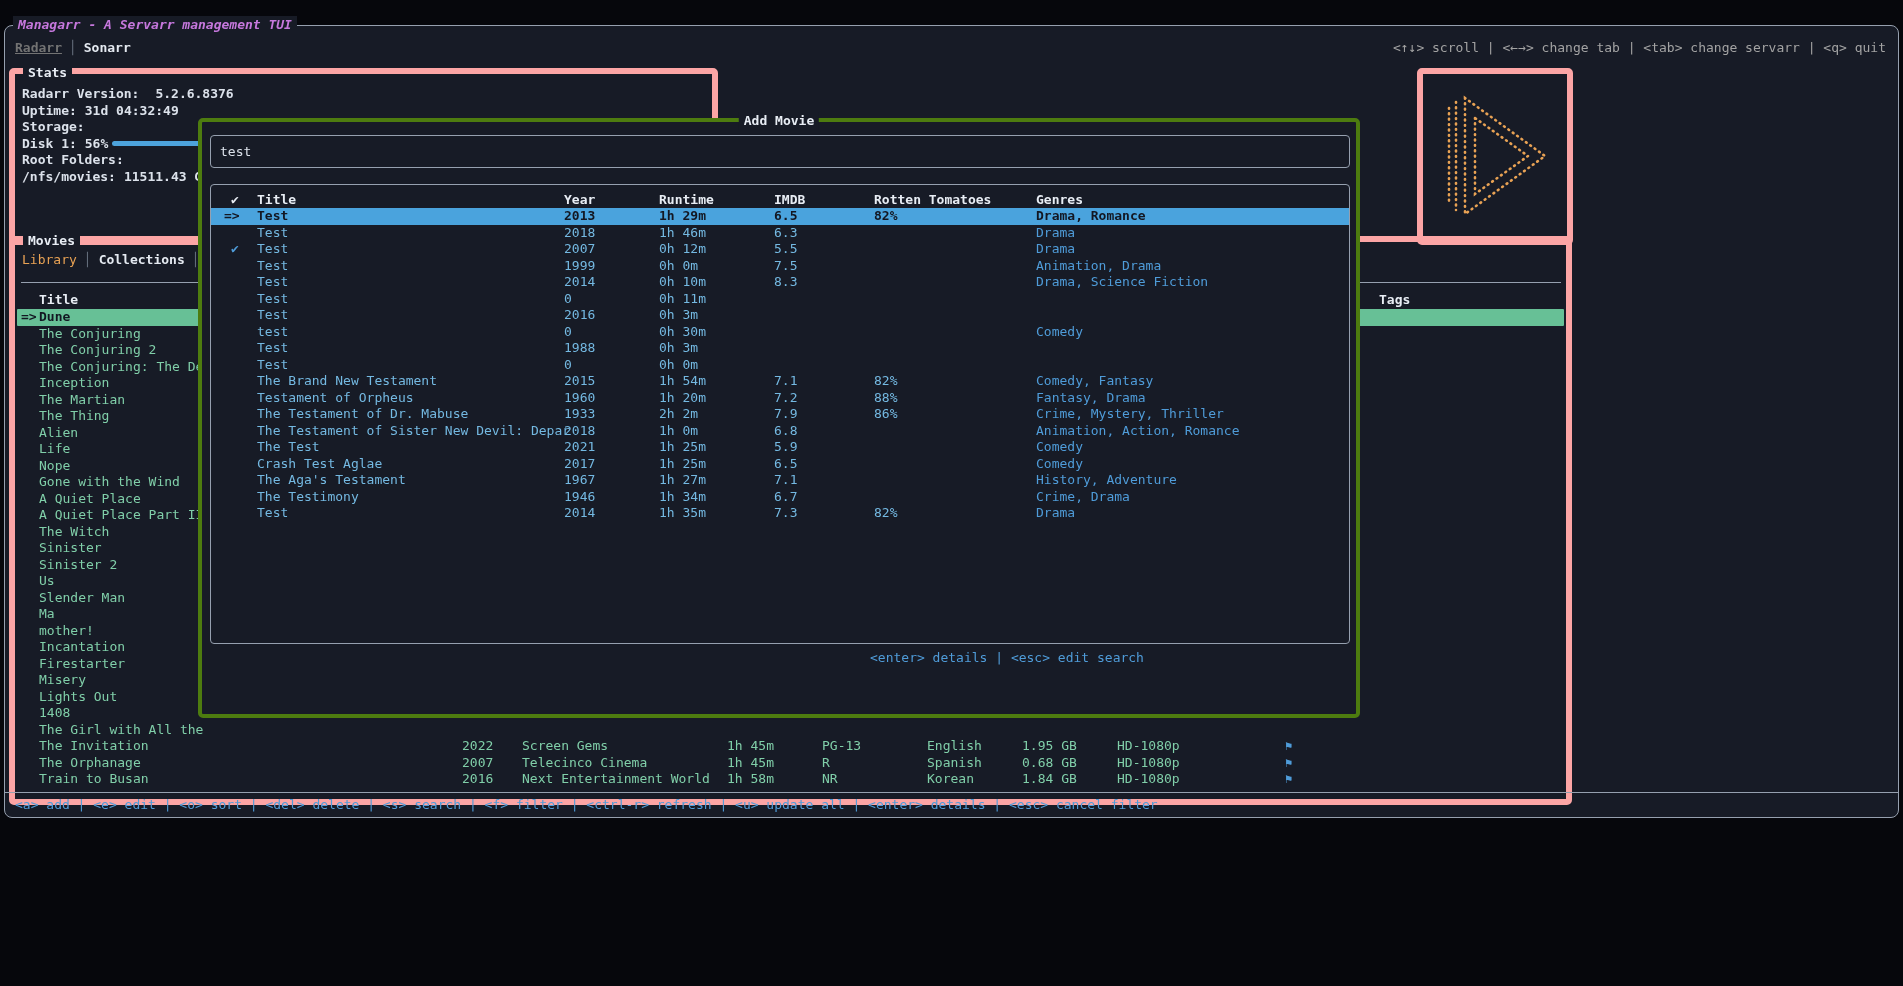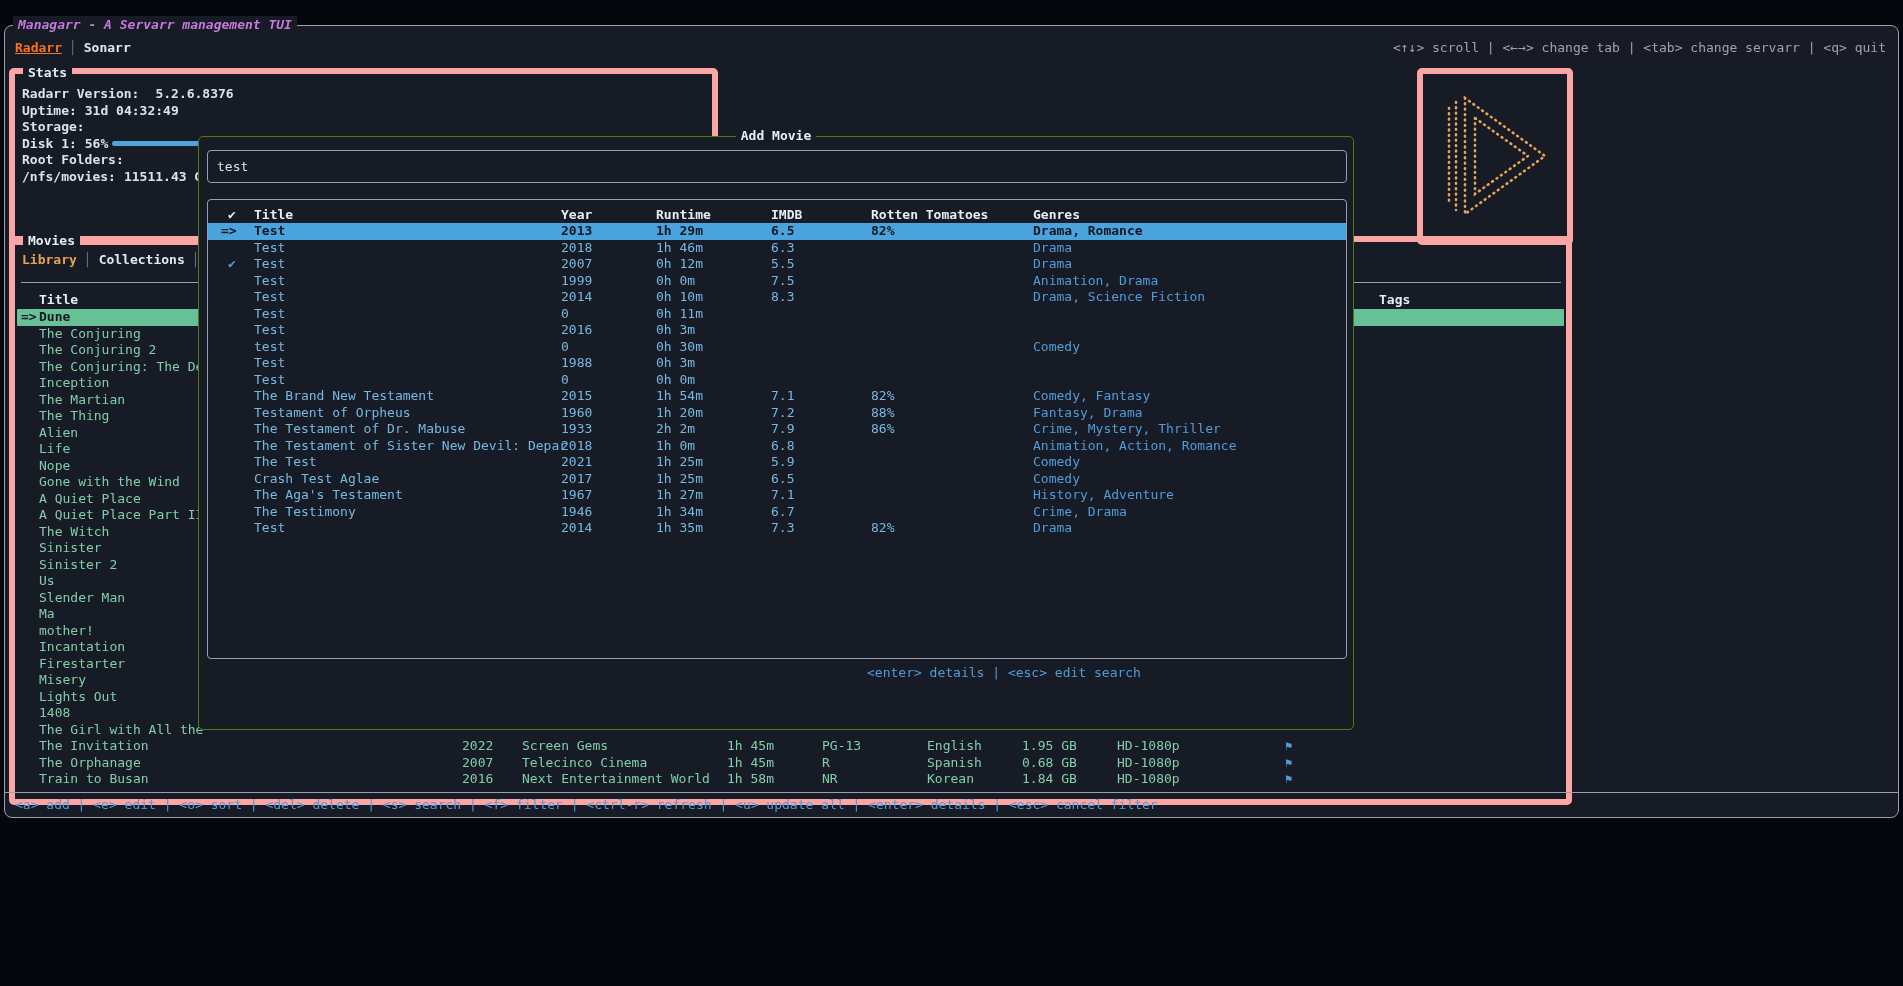--- a/index.html
+++ b/index.html
@@ -10,21 +10,21 @@
     font-size:13px;color:#dce2eb;
   }
   .app{position:absolute;left:4px;top:4px;width:1893px;height:791px;
     background:#171b26;border:1px solid #96a0af;border-radius:8px;margin-top:21px;}
 
   .float-title{position:absolute;top:-10px;background:#171b26;padding:0 5px;
     font-weight:bold;color:#e8edf4;line-height:18px;white-space:nowrap;}
   .app-title{left:8px;color:#c678dd;font-style:italic;}
 
   .main-tabs{position:absolute;left:10px;top:13px;height:18px;line-height:18px;white-space:nowrap;}
-  .tab-radarr{color:#f97316;font-weight:bold;text-decoration:underline;cursor:default;}
+  .tab-radarr{color:#737373;font-weight:bold;text-decoration:underline;cursor:default;}
   .tab-sonarr{color:#e4e9f0;font-weight:bold;cursor:default;}
   .tab-sep{color:#66707f;margin:0 7px;}
   .top-hints{position:absolute;right:12px;top:13px;line-height:18px;color:#a3a3a3;white-space:pre;}
 
   .panel{position:absolute;border:6px solid #fca5a5;border-radius:5px;}
   .stats-panel{left:4px;top:42px;width:697px;height:165px;}
   .downloads-panel{left:711px;top:42px;width:691px;height:81px;}
   .logo-panel{left:1412px;top:42px;width:144px;height:165px;}
   .movies-panel{left:4px;top:210px;width:1551px;height:557px;}
 
@@ -35,41 +35,41 @@
   .gauge{position:absolute;height:17px;}
   .gauge .rest{position:absolute;left:0;right:0;top:8px;height:1px;background:#39729e;}
   .gauge .fill{position:absolute;left:0;top:6px;height:5px;background:#4da3dc;border-radius:3px;}
   .gauge-disk{left:97px;top:61px;width:592px;}
   .gauge-dl{left:42px;top:37px;width:640px;}
 
   .dl-item{position:absolute;left:8px;top:19px;height:17px;line-height:17px;font-weight:bold;white-space:pre;}
   .dl-pct{position:absolute;left:8px;top:37px;height:17px;line-height:17px;font-weight:bold;}
 
   .movies-tabs{position:absolute;left:7px;top:9px;height:17px;line-height:17px;white-space:nowrap;}
-  .mt-library{color:#e8a254;font-weight:bold;cursor:default;}
+  .mt-library{color:#e8a254;font-weight:normal;cursor:default;}
   .mt-collections{color:#e4e9f0;font-weight:bold;cursor:default;}
   .movies-hr{position:absolute;left:6px;top:40px;width:1540px;height:0;border-top:1px solid #96a0af;}
   .mh{position:absolute;top:49px;height:17px;line-height:17px;font-weight:bold;color:#e8edf4;}
   .mh-title{left:24px}.mh-tags{left:1364px}
 
   .movie-list{position:absolute;left:0;top:67px;width:100%;}
   .mrow{position:relative;height:16.5px;line-height:16.5px;margin:0 2px;color:#80cfa9;white-space:pre;}
   .mrow.sel{background:#67c096;border-radius:1px;}
   .mrow.sel .mc{color:#131722;font-weight:bold;}
   .mc{position:absolute;top:0;}
   .mc.arrow{left:4px}.mc.title{left:22px}.mc.year{left:445px}.mc.studio{left:505px}
   .mc.runtime{left:710px}.mc.rating{left:805px}.mc.language{left:910px}
   .mc.size{left:1005px}.mc.quality{left:1100px}
   .mc.tagicon{left:1268px;color:#4f9cd9;font-size:12px}
 
   .helpbar{position:absolute;left:0;top:766px;width:100%;height:25px;border-top:1px solid #96a0af;}
   .helpbar-text{position:absolute;left:10px;top:4px;color:#4f9cd9;white-space:pre;}
 
-  .modal{position:absolute;left:193px;top:110px;width:1154px;height:592px;
-    background:#171b26;border:1px solid #4d7c0f;border-radius:5px;z-index:10;}
+  .modal{position:absolute;left:193px;top:92px;width:1154px;height:592px;
+    background:#171b26;border:4px solid #4d7c0f;border-radius:5px;z-index:10;}
   .modal-title{left:50%;transform:translateX(-50%);}
   .search-box{position:absolute;left:8px;top:13px;width:1138px;height:31px;
     border:1px solid #96a0af;border-radius:4px;}
   .search-box input{width:100%;height:100%;background:transparent;border:none;outline:none;
     color:#dce2eb;font:inherit;padding:0 9px;box-sizing:border-box;}
   .results-box{position:absolute;left:8px;top:62px;width:1138px;height:458px;
     border:1px solid #96a0af;border-radius:4px;}
   .th{position:absolute;top:6px;height:17px;line-height:17px;font-weight:bold;color:#e8edf4;white-space:pre;}
   .th-check{left:20px}.th-title{left:46px}.th-year{left:353px}.th-runtime{left:448px}
   .th-imdb{left:563px}.th-rt{left:663px}.th-genres{left:825px}

